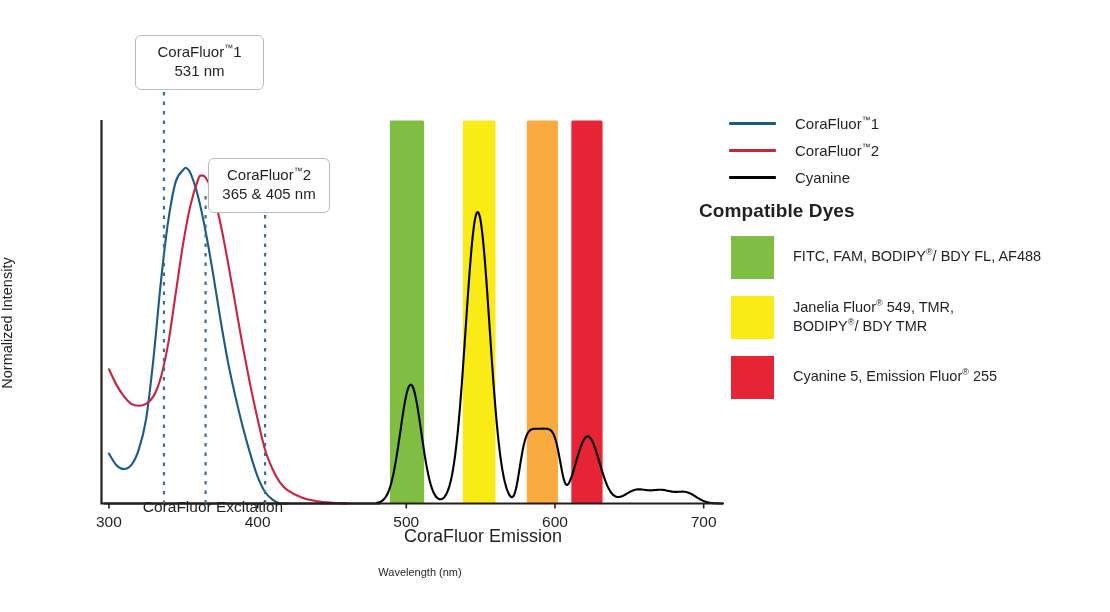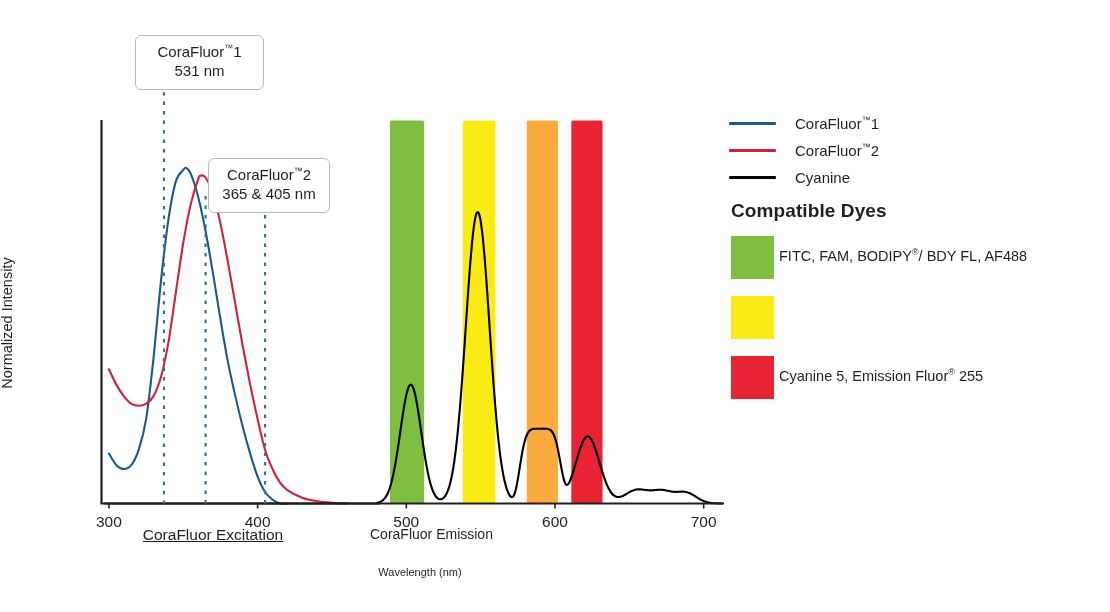--- a/index.html
+++ b/index.html
@@ -75,32 +75,32 @@
     left: 270px;
     top: 566px;
     width: 300px;
     text-align: center;
     font-size: 11px;
   }
 
   #seg-exc {
     position: absolute;
     left: 100px;
-    top: 526px;
+    top: 498px;
     width: 226px;
     text-align: center;
     font-size: 15.5px;
-    text-decoration: underline;
   }
   #seg-emi {
     position: absolute;
     left: 370px;
     top: 526px;
     width: 226px;
-    font-size: 14px;
+    text-align: center;
+    font-size: 18px;
   }
 
   
   #legend {
     position: absolute;
     left: 729px;
     top: 110px;
     width: 370px;
   }
   .legend-row {
@@ -121,21 +121,21 @@
     white-space: nowrap;
   }
   .legend-label sup {
     font-size: 9px;
     vertical-align: super;
     line-height: 0;
   }
 
   #dyes-title {
     position: absolute;
-    left: 731px;
+    left: 699px;
     top: 200px;
     font-size: 19px;
     font-weight: bold;
     color: #231f20;
     letter-spacing: 0.1px;
   }
 
   #dyes-list {
     position: absolute;
     left: 731px;
@@ -146,21 +146,21 @@
     display: flex;
     align-items: flex-start;
     margin-bottom: 17px;
   }
   .dye-swatch {
     width: 43px;
     height: 43px;
     flex: 0 0 43px;
   }
   .dye-text {
-    margin-left: 5px;
+    margin-left: 19px;
     font-size: 14.5px;
     line-height: 1.32;
     color: #231f20;
     padding-top: 11px;
     white-space: nowrap;
   }
   .dye-text.two-line { padding-top: 2px; }
   .dye-text sup {
     font-size: 9px;
     vertical-align: super;
@@ -229,20 +229,21 @@
     </div>
 
   <div id="dyes-title">Compatible Dyes</div>
   <div id="dyes-list">
       <div class="dye-row">
         <div class="dye-swatch" style="background: rgb(127, 190, 66);"></div>
         <div class="dye-text"><span><span>FITC, FAM, BODIPY</span><sup>®</sup><span>/ BDY FL, AF488</span></span></div>
       </div>
       <div class="dye-row">
         <div class="dye-swatch" style="background: rgb(250, 235, 23);"></div>
+        <div class="dye-text two-line"><span><span>Janelia Fluor</span><sup>®</sup><span> 549, TMR,</span></span><span class="l2"><span>BODIPY</span><sup>®</sup><span>/ BDY TMR</span></span></div>
       </div>
       <div class="dye-row">
         <div class="dye-swatch" style="background: rgb(230, 36, 52);"></div>
         <div class="dye-text"><span><span>Cyanine 5, Emission Fluor</span><sup>®</sup><span> 255</span></span></div>
       </div>
     </div>
 
 </div>
 
 </body></html>

